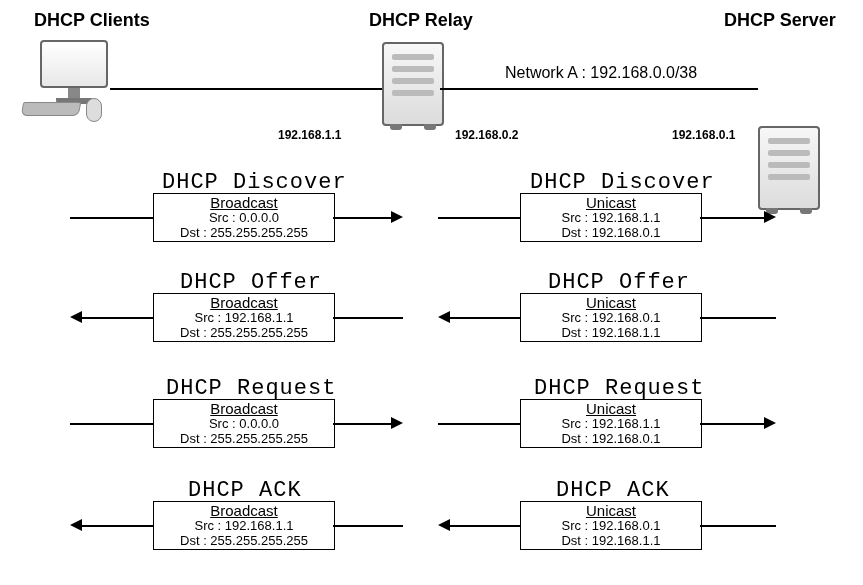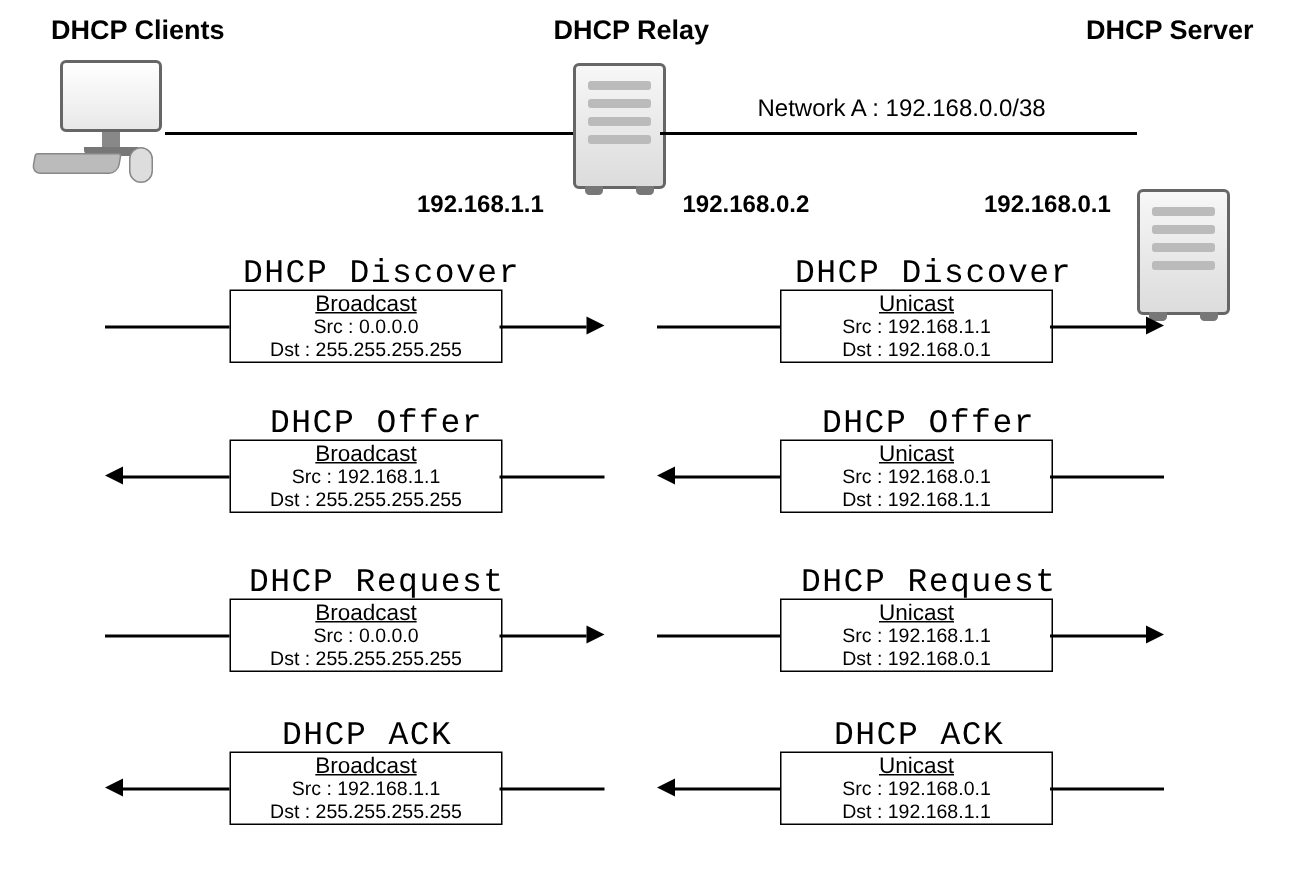--- a/index.html
+++ b/index.html
@@ -10,21 +10,21 @@
     color: #000;
   }
   .canvas {
     position: relative;
     width: 863px;
     height: 585px;
   }
   .abs { position: absolute; }
   .title { font-weight: 700; font-size: 18px; white-space: nowrap; }
   .netlabel { font-size: 16px; white-space: nowrap; }
-  .iplabel { font-size: 16px; font-weight: 700; white-space: nowrap; }
+  .iplabel { font-size: 12px; font-weight: 700; white-space: nowrap; }
 
   
   .msg-title { font-size: 22px; font-weight: 400; letter-spacing: 1px; white-space: nowrap; font-family: Liberation Mono, monospace; }
   .msg-box {
     border: 1px solid #000;
     width: 180px;
     text-align: center;
     line-height: 1.15;
     background: #fff;
   }
@@ -105,21 +105,21 @@
       <div class="foot r"></div>
   </div>
 
   <div class="hline" style="left:110px; top:88px; width:272px;"></div>
 
   <div class="hline" style="left:440px; top:88px; width:318px;"></div>
   <div class="abs netlabel" style="left:505px; top:64px;">Network A : 192.168.0.0/38</div>
 
   <div class="abs iplabel" style="left:278px; top:128px;">192.168.1.1</div>
   <div class="abs iplabel" style="left:455px; top:128px;">192.168.0.2</div>
-  <div class="abs iplabel" style="left:656px; top:128px;text-align:right;">192.168.0.1</div>
+  <div class="abs iplabel" style="left:672px; top:128px;text-align:right;">192.168.0.1</div>
 
   <div class="abs msg-title" style="left:162px; top:170px;">DHCP  Discover</div>
   <div class="abs msg-box" style="left:153px; top:193px;">
     <div class="cast">Broadcast</div>
     <div class="addr">Src : 0.0.0.0</div>
     <div class="addr">Dst : 255.255.255.255</div>
   </div>
   <div class="hline" style="left:70px;  top:217px; width:83px;"></div>
   <div class="hline" style="left:333px; top:217px; width:58px;"></div>
   <div class="rarrow" style="left:391px; top:211px;"></div>

